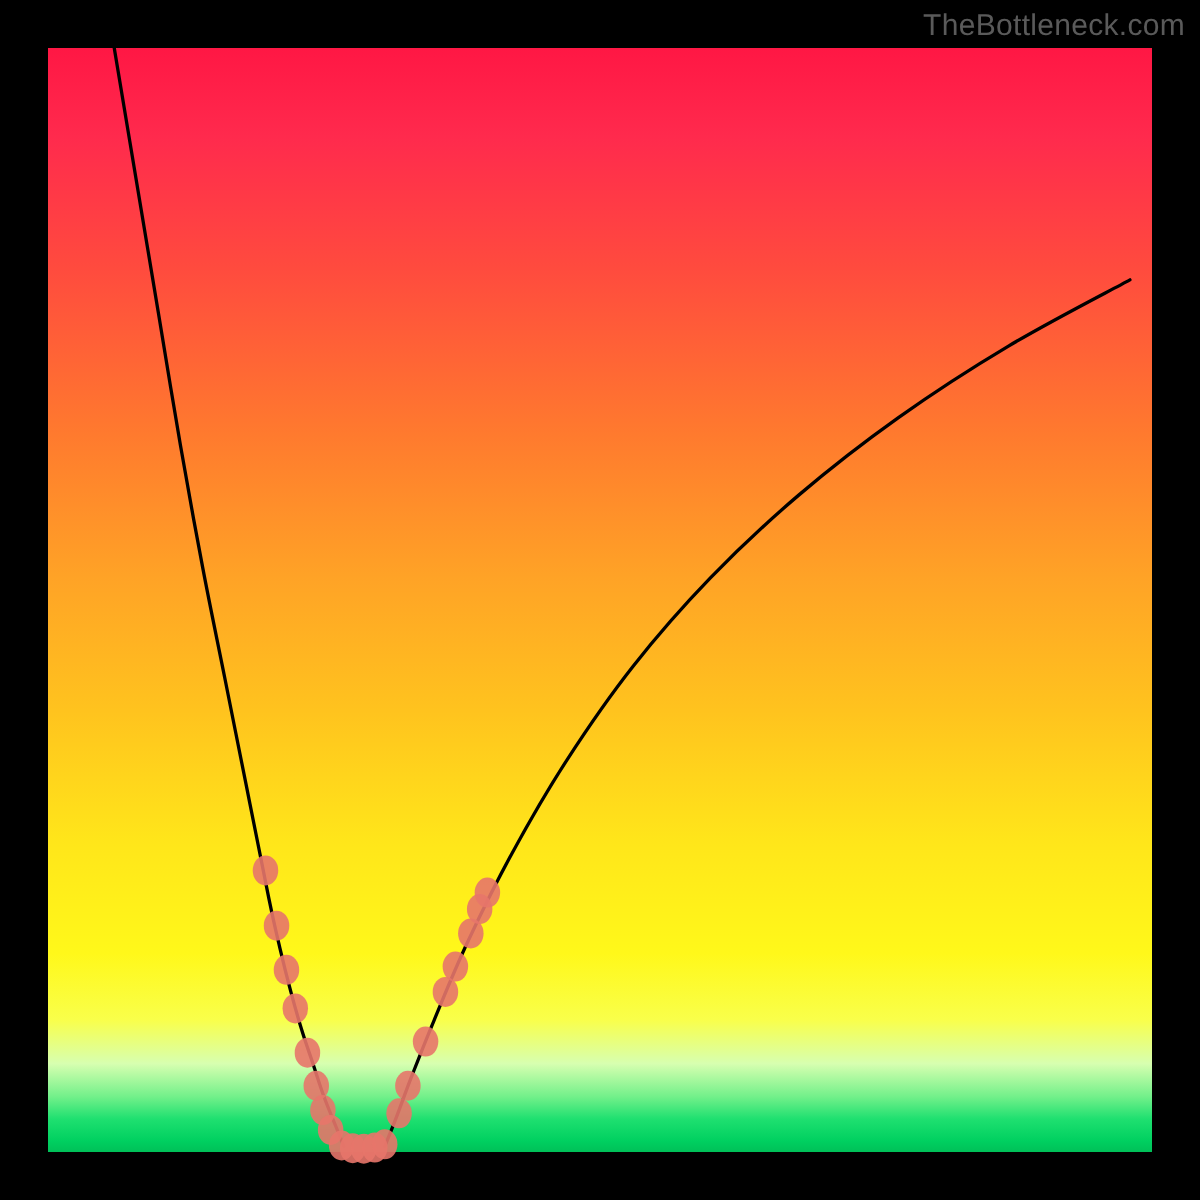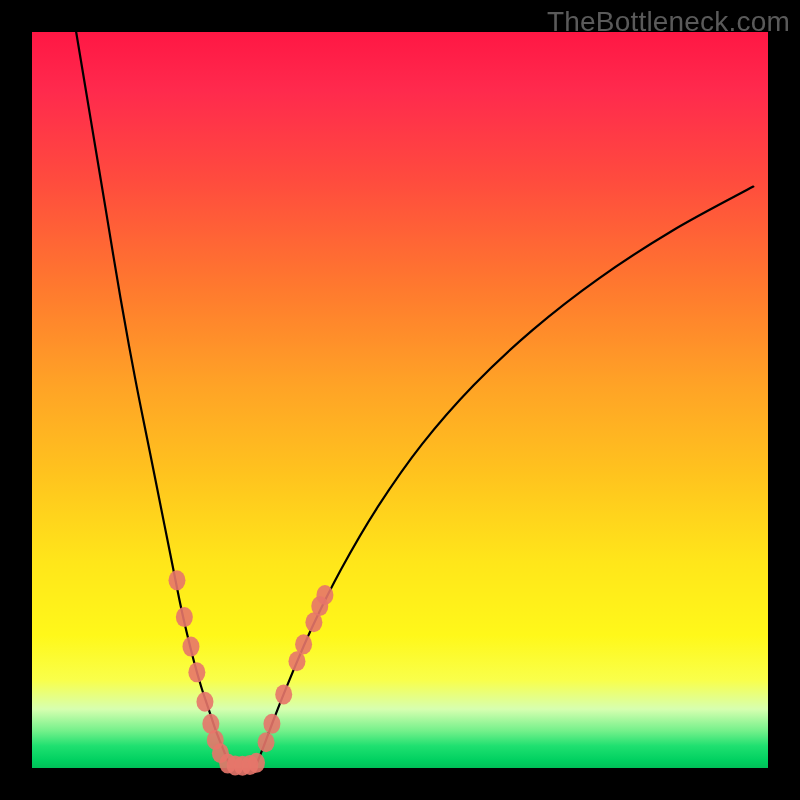--- a/index.html
+++ b/index.html
@@ -47,21 +47,21 @@
     width: 736px;
     height: 736px;
     overflow: visible;
     pointer-events: none;
   }
   .watermark {
     position: absolute;
     top: 6px;
     right: 10px;
     color: #5a5a5a;
-    font-size: 28px;
+    font-size: 20px;
     letter-spacing: 0.2px;
     user-select: none;
   }
 </style>
 </head>
 <body>
 
 <div class="frame">
   <div class="plot">
     <svg class="svg-overlay" viewBox="0 0 736 736">

